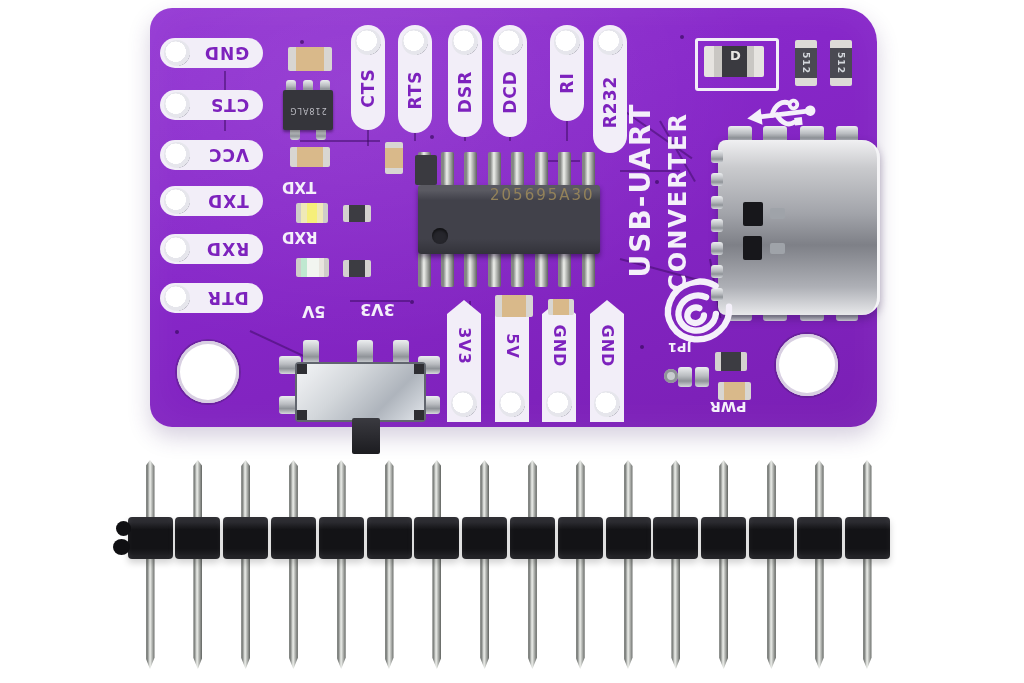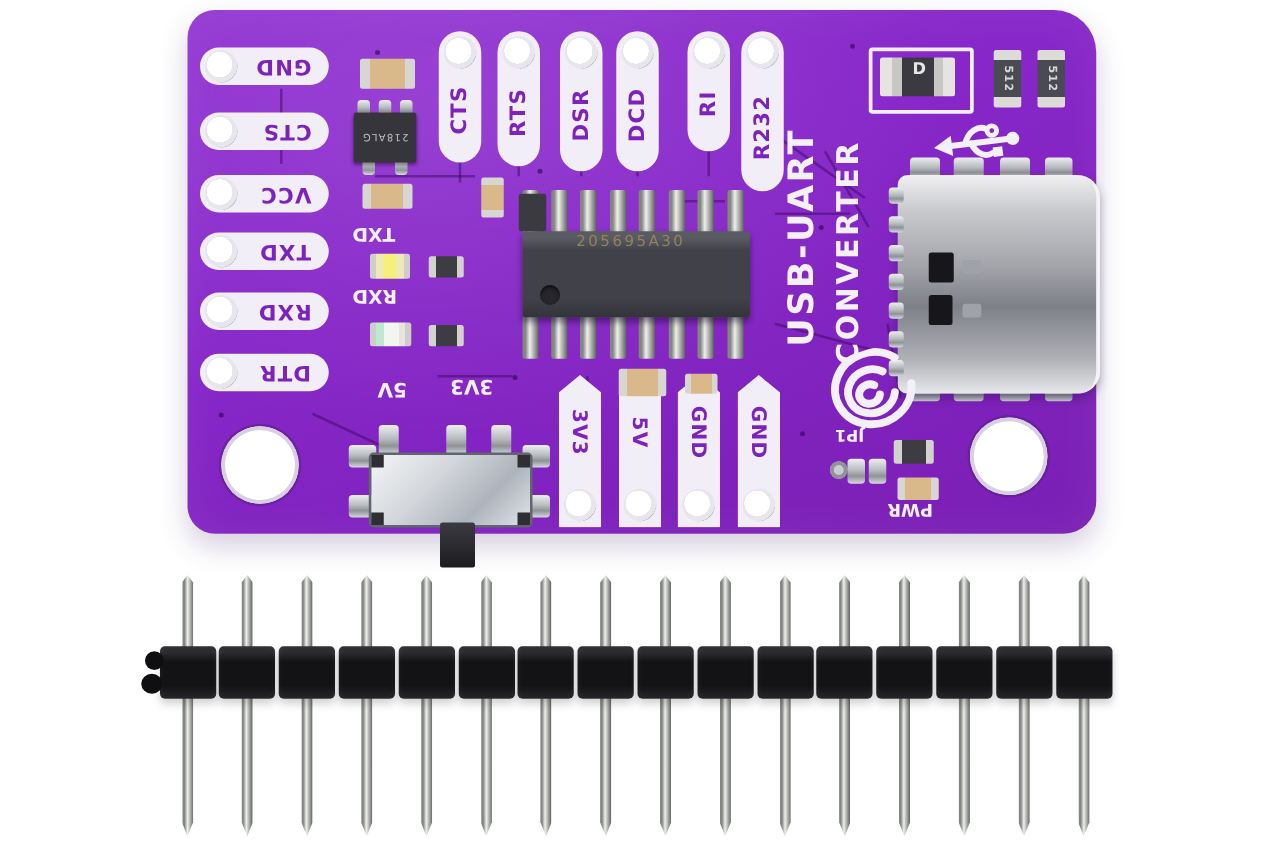--- a/index.html
+++ b/index.html
@@ -25,21 +25,21 @@
   .title2{left:408px;top:180px;width:240px;height:28px;line-height:28px;text-align:center;
           transform:rotate(-90deg);font-size:24px;letter-spacing:2px;}
   
   .chipbody{left:268px;top:177px;width:182px;height:69px;border-radius:3px;
             background:linear-gradient(180deg,#5a5a62 0 8%,#41414a 22% 78%,#33333a 100%);
             box-shadow:0 3px 5px rgba(20,0,40,.45);}
   .chipline1{display:flex;justify-content:center;align-items:baseline;gap:5px;margin-top:12px;color:#a6935f;}
   .wch{font-size:23px;font-weight:bold;font-style:italic;letter-spacing:-1px;}
   .reg{font-size:9px;position:relative;top:-8px;}
   .pn{font-size:19px;font-weight:bold;letter-spacing:2px;}
-  .chipline2{font-size:12px;letter-spacing:2px;color:#93825a;margin:1px 0 0 43px;}
+  .chipline2{font-size:15px;letter-spacing:2px;color:#93825a;margin:1px 0 0 72px;}
   .pin1dot{left:14px;bottom:10px;width:16px;height:16px;border-radius:50%;background:#26262c;
            box-shadow:inset 0 2px 3px rgba(0,0,0,.6);}
   
   .usbc{left:568px;top:132px;width:159px;height:175px;border-radius:8px 18px 18px 8px;
         background:linear-gradient(180deg,#f0f0f2 0%,#c9cacd 16%,#a2a4aa 42%,#7e8087 60%,#aeb0b6 84%,#e8e9eb 100%);
         box-shadow:0 4px 8px rgba(40,20,70,.35);border-right:3px solid #f4f4f6;}
   .tooth{left:-7px;width:12px;height:13px;}
   .rubber{background:#17171b;border-radius:2px;}
   
   .dbox{left:545px;top:30px;width:78px;height:47px;border:3px solid #f2eef8;border-radius:3px;}

